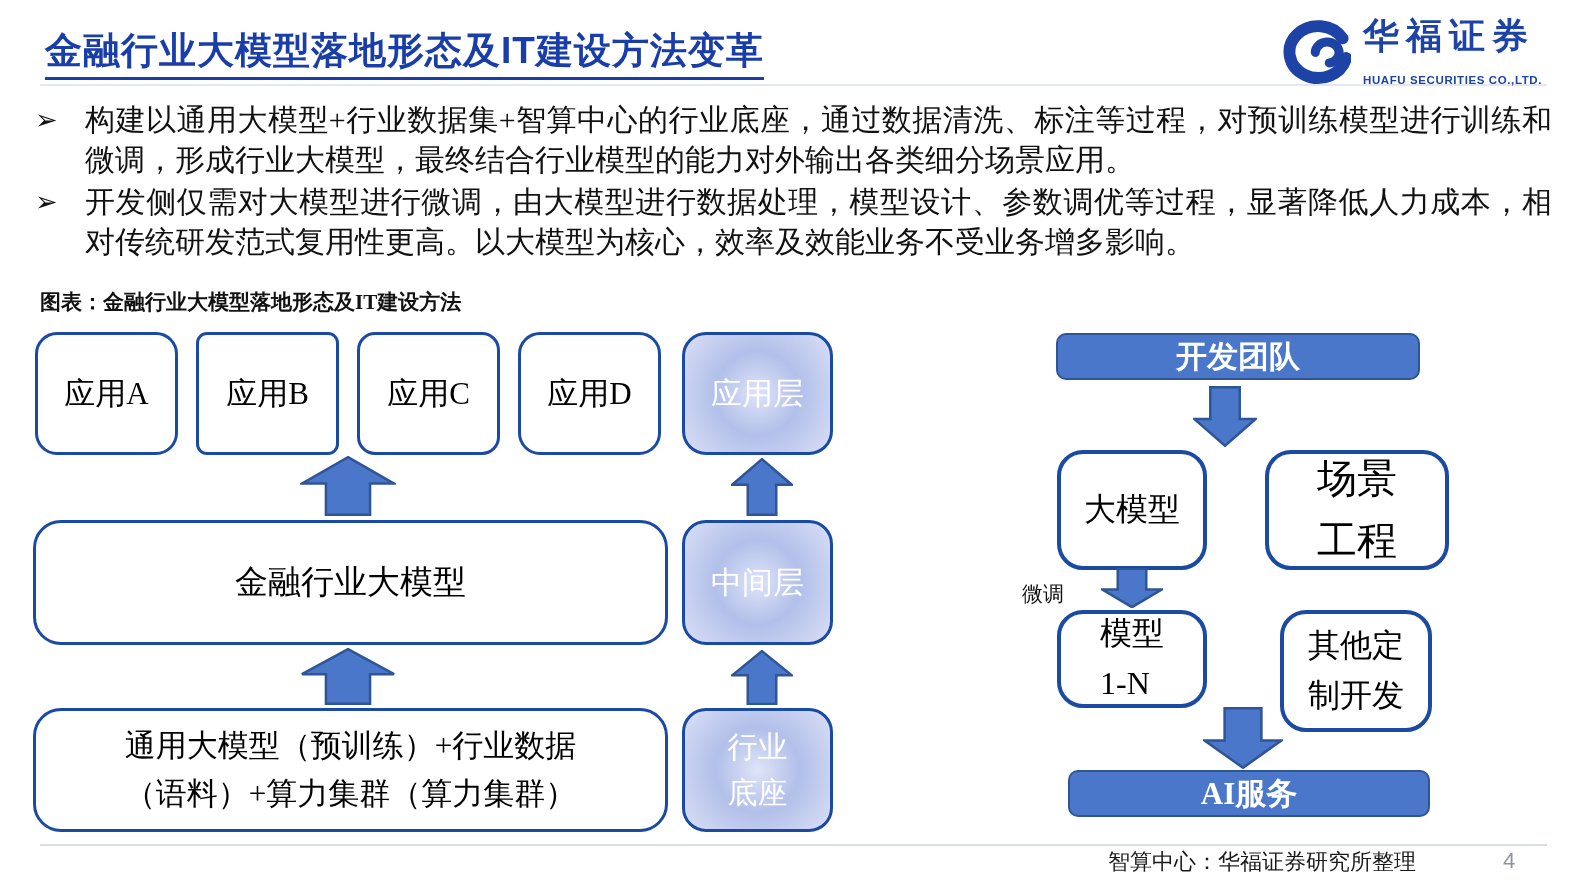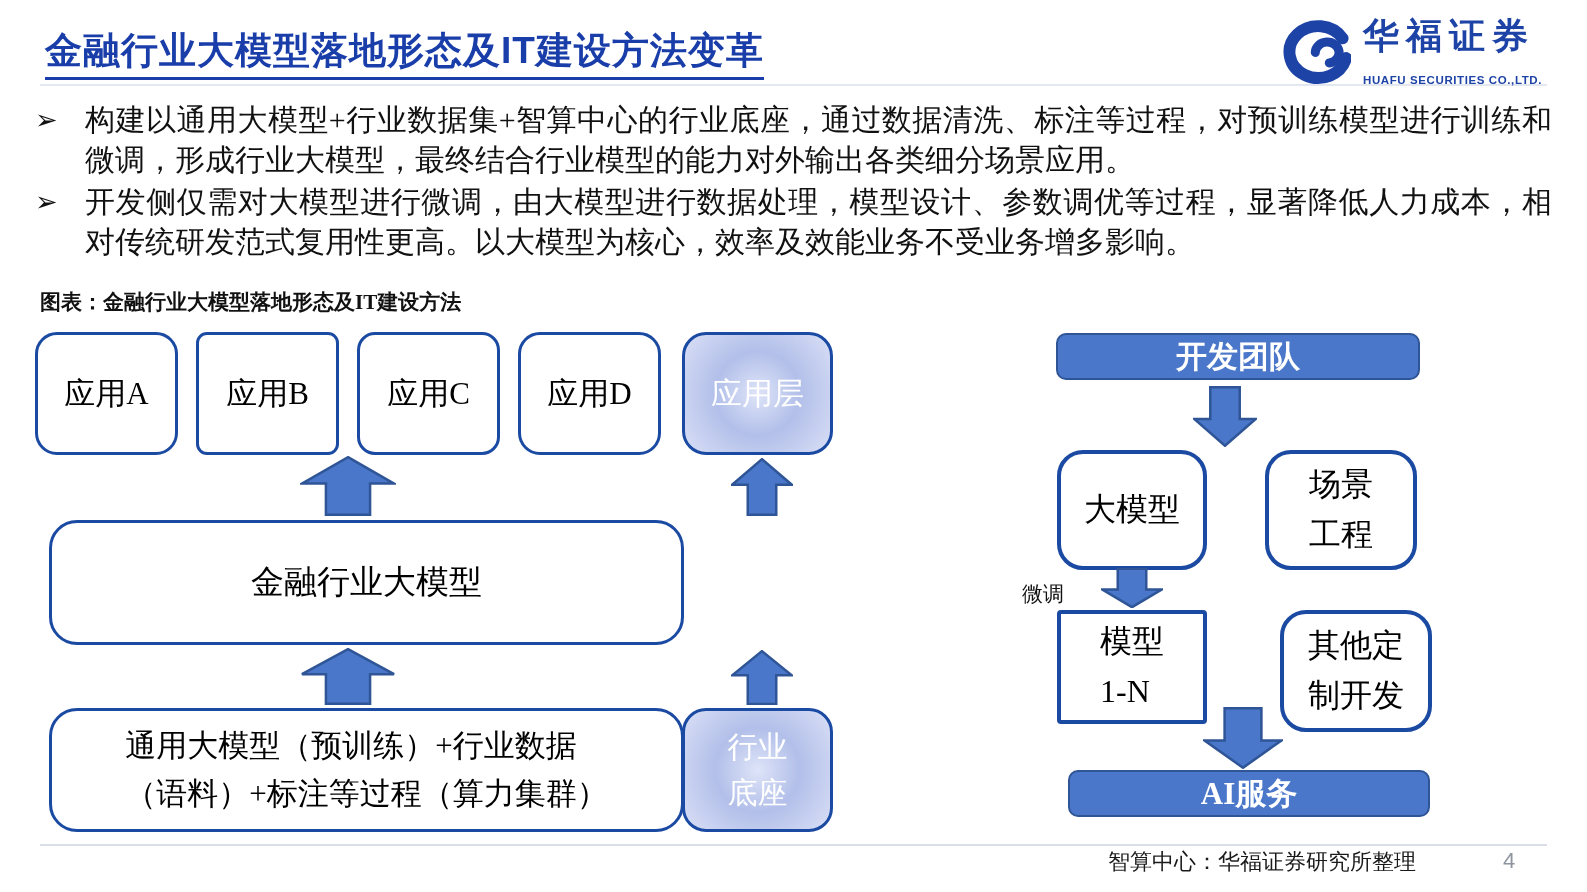--- a/index.html
+++ b/index.html
@@ -30,21 +30,21 @@
   .bullets{position:absolute;left:35px;top:100px;width:1517px;}
   .bullet{display:flex;align-items:flex-start;margin-bottom:2px;}
   .bullet-marker{flex:0 0 50px;font-size:27px;line-height:40px;color:#111;}
   .bullet-text{font-size:30px;line-height:40px;color:#111;text-align:justify;}
 
   
   .caption{position:absolute;left:40px;top:288px;font-size:21px;font-weight:bold;color:#111;}
 
   .box{position:absolute;display:flex;align-items:center;justify-content:center;text-align:left;
        border:3px solid var(--border-blue);border-radius:22px;background:#fff;color:#000;font-size:31px;}
-  .box.big{border-radius:28px;border-width:3.5px;margin-left:16px;}
+  .box.big{border-radius:28px;border-width:3.5px;}
   .box.grad{background:radial-gradient(circle at 50% 50%, #dee4f8 0%, #b2bfe9 45%, #d9dff6 100%);
             color:#fff;border-radius:24px;}
   .box.solid{background:var(--arrow-fill);border:2.5px solid var(--arrow-stroke);border-radius:10px;
              color:#fff;font-weight:bold;font-size:31px;}
   .pre{white-space:pre-line;line-height:1.55;}
   .arrow{position:absolute;}
   .arrow svg{display:block;width:100%;height:100%;}
 
   
   .app-a{left:35px;top:332px;width:143px;height:123px;}
@@ -58,24 +58,24 @@
   .middle-layer{left:682px;top:520px;width:151px;height:125px;}
   .arr-big-2{left:300px;top:648px;width:96px;height:57px;}
   .arr-small-2{left:731px;top:650px;width:62px;height:55px;}
   .base-box{left:33px;top:708px;width:635px;height:124px;font-size:31px;}
   .industry-base{left:682px;top:708px;width:151px;height:124px;font-size:30px;}
 
   
   .dev-team{left:1056px;top:333px;width:364px;height:47px;}
   .arr-r1{left:1193px;top:386px;width:64px;height:61px;}
   .large-model{left:1057px;top:450px;width:150px;height:120px;border-width:4px;font-size:32px;border-radius:26px;}
-  .scene-eng{left:1265px;top:450px;width:152px;height:120px;border-width:4px;font-size:32px;border-radius:26px;}
+  .scene-eng{left:1265px;top:450px;width:184px;height:120px;border-width:4px;font-size:40px;border-radius:26px;}
   .finetune{position:absolute;left:1022px;top:580px;font-size:21px;color:#111;}
   .arr-r2{left:1101px;top:568px;width:62px;height:40px;}
-  .model-1n{left:1057px;top:610px;width:150px;height:114px;border-width:4px;font-size:32px;border-radius:4px;}
+  .model-1n{left:1057px;top:610px;width:150px;height:98px;border-width:4px;font-size:32px;border-radius:26px;}
   .other-custom{left:1280px;top:610px;width:152px;height:122px;border-width:4px;font-size:32px;border-radius:26px;}
   .arr-r3{left:1203px;top:707px;width:80px;height:62px;}
   .ai-service{left:1068px;top:770px;width:362px;height:47px;}
 
   
   .footer-rule{position:absolute;left:40px;top:844px;width:1507px;height:2px;background:#d9dee9;}
   .source{position:absolute;left:1108px;top:847px;font-family:var(--sans);font-size:22px;color:#1a1a1a;}
   .page-num{position:absolute;left:1503px;top:848px;font-family:var(--sans);font-size:22px;color:#8f959f;}
 </style>
 </head>
@@ -123,34 +123,35 @@
       <polygon points="50,2 98,46 73,46 73,98 27,98 27,46 2,46" fill="#4a77c9" stroke="#2f5597" stroke-width="2.5" vector-effect="non-scaling-stroke"></polygon>
     </svg>
   </div>
   <div class="arrow arr-small-1">
     <svg viewBox="0 0 100 100" preserveAspectRatio="none">
       <polygon points="50,2 98,46 73,46 73,98 27,98 27,46 2,46" fill="#4a77c9" stroke="#2f5597" stroke-width="2.5" vector-effect="non-scaling-stroke"></polygon>
     </svg>
   </div>
 
   <div class="box big industry-model">金融行业大模型</div>
+  <div class="box grad middle-layer">中间层</div>
 
   <div class="arrow arr-big-2">
     <svg viewBox="0 0 100 100" preserveAspectRatio="none">
       <polygon points="50,2 98,46 73,46 73,98 27,98 27,46 2,46" fill="#4a77c9" stroke="#2f5597" stroke-width="2.5" vector-effect="non-scaling-stroke"></polygon>
     </svg>
   </div>
   <div class="arrow arr-small-2">
     <svg viewBox="0 0 100 100" preserveAspectRatio="none">
       <polygon points="50,2 98,46 73,46 73,98 27,98 27,46 2,46" fill="#4a77c9" stroke="#2f5597" stroke-width="2.5" vector-effect="non-scaling-stroke"></polygon>
     </svg>
   </div>
 
   <div class="box big base-box pre">通用大模型（预训练）+行业数据
-（语料）+标注等过程（算力集群）</div>
+（语料）+算力集群（算力集群）</div>
   <div class="box grad industry-base pre">行业
 底座</div>
 
   <div class="box solid dev-team">开发团队</div>
 
   <div class="arrow arr-r1">
     <svg viewBox="0 0 100 100" preserveAspectRatio="none">
       <polygon points="27,2 73,2 73,54 98,54 50,98 2,54 27,54" fill="#4a77c9" stroke="#2f5597" stroke-width="2.5" vector-effect="non-scaling-stroke"></polygon>
     </svg>
   </div>

